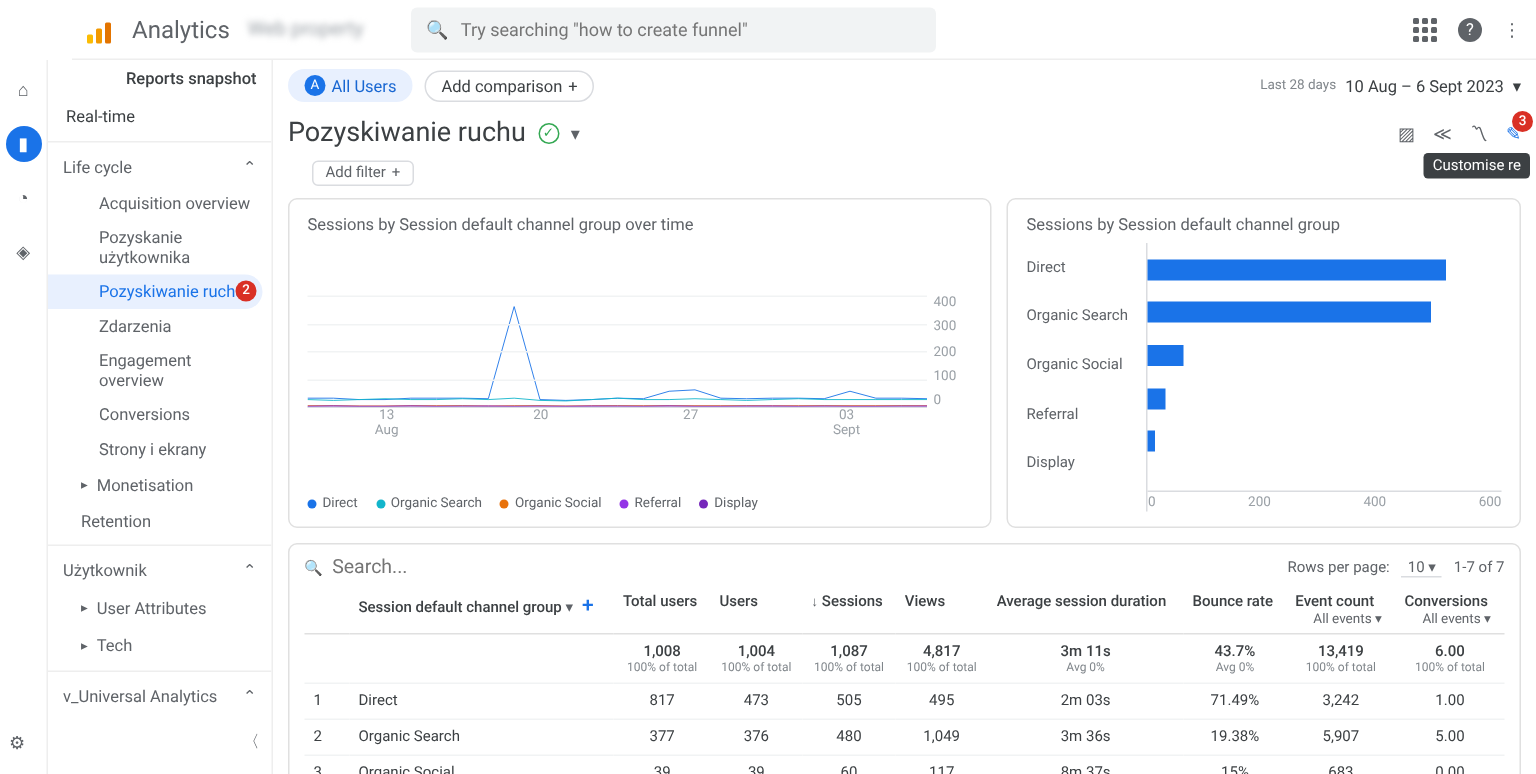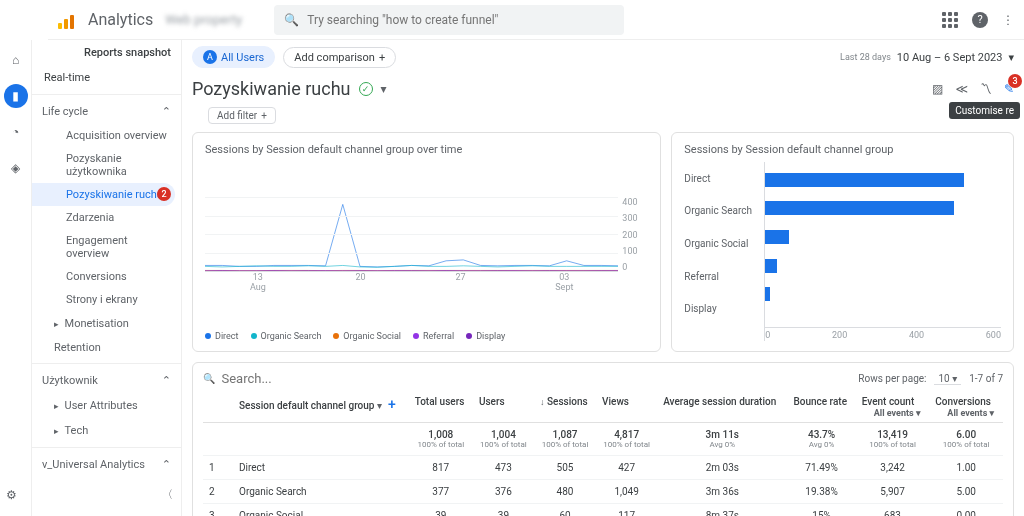--- a/index.html
+++ b/index.html
@@ -82,21 +82,21 @@
   .tablecard{border:1px solid #e0e0e0;border-radius:6px;margin-top:10px;padding:8px 10px;}
   .tabletop{display:flex;align-items:center;font-size:10px;color:#5f6368;}
   .tsearch{display:flex;align-items:center;gap:6px;}
   .tsearch input{border:none;outline:none;font-size:13px;}
   .tpage{margin-left:auto;display:flex;align-items:center;gap:8px;}
   .rpp{border-bottom:1px solid #dadce0;padding:0 4px;}
   
   table{width:100%;border-collapse:collapse;font-size:10px;margin-top:6px;}
   th{text-align:left;font-weight:500;color:#3c4043;padding:4px 6px;vertical-align:top;border-bottom:1px solid #e0e0e0;}
   th:first-child{text-align:left;}
-  th .sub{font-size:9px;color:#5f6368;font-weight:700;margin-left:12px;}
+  th .sub{font-size:9px;color:#5f6368;font-weight:400;margin-left:12px;}
   td{text-align:center;padding:6px;color:#3c4043;border-bottom:1px solid #f1f3f4;}
   td:first-child{text-align:left;}
   td:nth-child(2){text-align:left;}
   .totrow td{font-weight:500;}
   .totrow .sub{font-size:8px;color:#80868b;font-weight:400;display:block;}
   .plus-dim{color:#1a73e8;font-size:14px;margin-left:6px;}
   .sort-arr{color:#5f6368;font-size:9px;}
   
   svg.sparkpath{position:absolute;left:0;top:0;width:100%;height:100%;}
 </style>
@@ -325,21 +325,21 @@
               <td>43.7%<span class="sub">Avg 0%</span></td>
               <td>13,419<span class="sub">100% of total</span></td>
               <td>6.00<span class="sub">100% of total</span></td>
             </tr>
             <tr>
               <td>1</td>
               <td>Direct</td>
               <td>817</td>
               <td>473</td>
               <td>505</td>
-              <td>427</td>
+              <td>495</td>
               <td>2m 03s</td>
               <td>71.49%</td>
               <td>3,242</td>
               <td>1.00</td>
             </tr>
             <tr>
               <td>2</td>
               <td>Organic Search</td>
               <td>377</td>
               <td>376</td>

